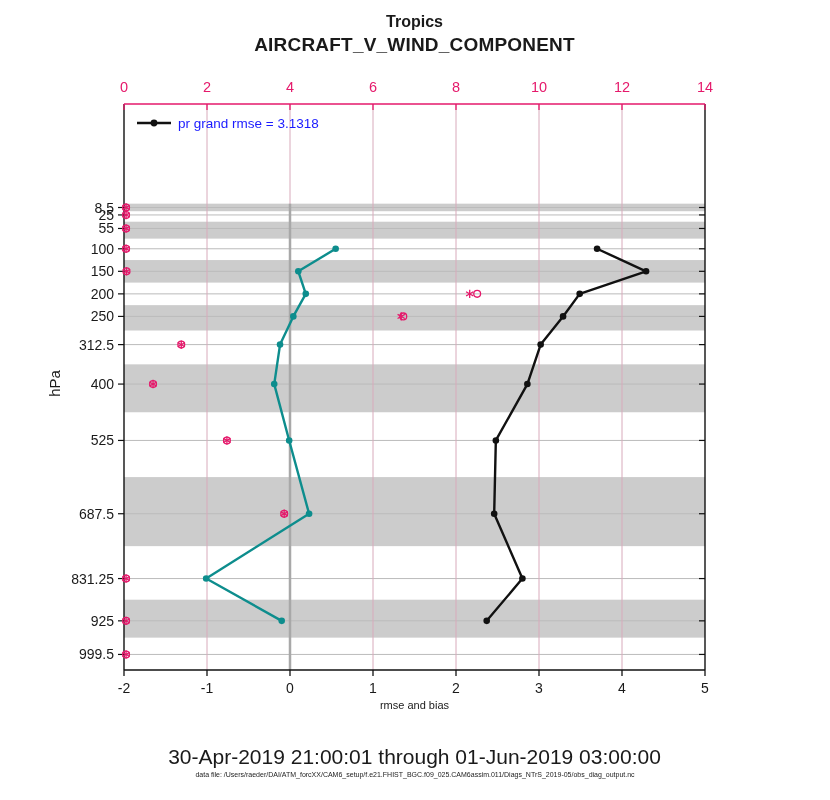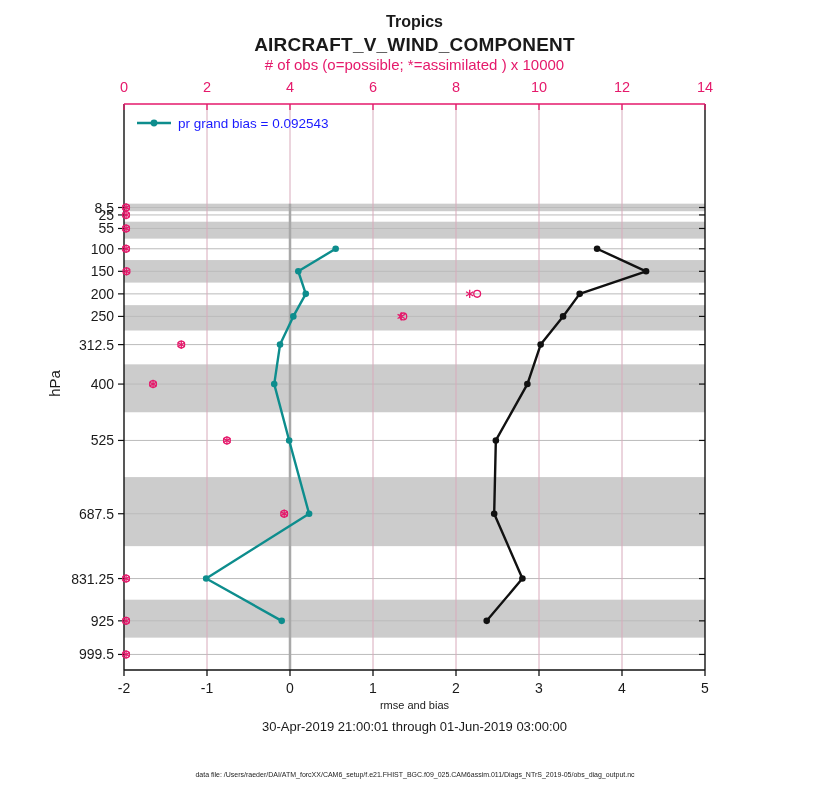--- a/index.html
+++ b/index.html
@@ -11,32 +11,31 @@
   .titleblock{left:124px;width:581px;text-align:center;color:#1a1a1a;}
   #main-title{top:13px;font-size:16px;font-weight:bold;}
   #sub-title{top:34px;font-size:19px;font-weight:bold;letter-spacing:.2px;}
   #obs-title{top:56px;font-size:15px;font-weight:normal;}
   #legend{left:137px;top:114px;}
   .legend-row{display:flex;align-items:center;height:18px;}
   .legend-label{font-size:13.5px;margin-left:7px;}
   #ylabel-wrap{left:14px;top:375px;width:80px;text-align:center;
     transform:rotate(-90deg);transform-origin:center;font-size:15px;color:#1a1a1a;}
   #xlabel{top:699px;font-size:11px;}
-  #timespan{top:719px;font-size:13px;}
+  #timespan{top:745px;font-size:21px;}
   #footer{left:0;width:830px;top:771px;text-align:center;font-size:7px;color:#222;}
   svg text{font-family:"Liberation Sans", sans-serif;}
 </style>
 </head>
 <body>
 
 <div id="stage">
 
   <div class="abs titleblock" id="main-title">Tropics</div>
   <div class="abs titleblock" id="sub-title">AIRCRAFT_V_WIND_COMPONENT</div>
-  <div class="abs titleblock" id="obs-title" style="color: rgb(229, 25, 107);"># of obs (o=possible; *=assimilated ) x 10000</div>
 
   <svg id="plot-svg" class="abs" style="left:0;top:0;" width="830" height="800" viewBox="0 0 830 800">
       <rect x="124" y="203.67011952191234" width="581" height="7.554183266932284" fill="#cccccc"></rect>
       <rect x="124" y="221.70996015936254" width="581" height="16.91235059760959" fill="#cccccc"></rect>
       <rect x="124" y="260.0446215139442" width="581" height="22.549800796812747" fill="#cccccc"></rect>
       <rect x="124" y="305.1442231075697" width="581" height="25.368525896414326" fill="#cccccc"></rect>
       <rect x="124" y="364.3374501992032" width="581" height="47.91832669322707" fill="#cccccc"></rect>
       <rect x="124" y="477.08645418326694" width="581" height="69.05876494023903" fill="#cccccc"></rect>
       <rect x="124" y="599.7009960159362" width="581" height="37.940039840637496" fill="#cccccc"></rect>
       <line x1="124" x2="705" y1="207.5035856573705" y2="207.5035856573705" stroke="#bbbbbb" stroke-width="1"></line>
@@ -214,24 +213,24 @@
       <line x1="122.43769330410537" y1="618.7414342629481" x2="129.71230669589465" y2="622.9414342629482" stroke="#e5196b" stroke-width="1.3"></line>
       <circle cx="126.075" cy="654.4406374501992" r="3.4" fill="none" stroke="#e5196b" stroke-width="1.3"></circle>
       <line x1="126.075" y1="650.2406374501992" x2="126.075" y2="658.6406374501993" stroke="#e5196b" stroke-width="1.3"></line>
       <line x1="129.71230669589465" y1="652.3406374501992" x2="122.43769330410537" y2="656.5406374501993" stroke="#e5196b" stroke-width="1.3"></line>
       <line x1="122.43769330410537" y1="652.3406374501992" x2="129.71230669589465" y2="656.5406374501993" stroke="#e5196b" stroke-width="1.3"></line>
     </svg>
 
   <div class="abs" id="legend">
     <div class="legend-row">
       <svg width="34" height="10">
-        <line id="sw-bias-line" x1="0" y1="5" x2="34" y2="5" stroke-width="2.4" stroke="#0d8d8d"></line>
-        <circle id="sw-bias-dot" cx="17" cy="5" r="3.4" fill="#0d8d8d"></circle>
+        <line id="sw-rmse-line" x1="0" y1="5" x2="34" y2="5" stroke-width="2.4" stroke="#111111"></line>
+        <circle id="sw-rmse-dot" cx="17" cy="5" r="3.4" fill="#111111"></circle>
       </svg>
-      <span class="legend-label" id="legend-bias-text" style="color: rgb(26, 26, 255);">pr grand bias = 0.092543</span>
+      <span class="legend-label" id="legend-rmse-text" style="color: rgb(26, 26, 255);">pr grand rmse = 3.1318</span>
     </div>
   </div>
 
   <div class="abs" id="ylabel-wrap">hPa</div>
 
   <div class="abs titleblock" id="xlabel">rmse and bias</div>
   <div class="abs titleblock" id="timespan">30-Apr-2019 21:00:01 through 01-Jun-2019 03:00:00</div>
   <div class="abs" id="footer">data file: /Users/raeder/DAI/ATM_forcXX/CAM6_setup/f.e21.FHIST_BGC.f09_025.CAM6assim.011/Diags_NTrS_2019-05/obs_diag_output.nc</div>
 </div>
 

